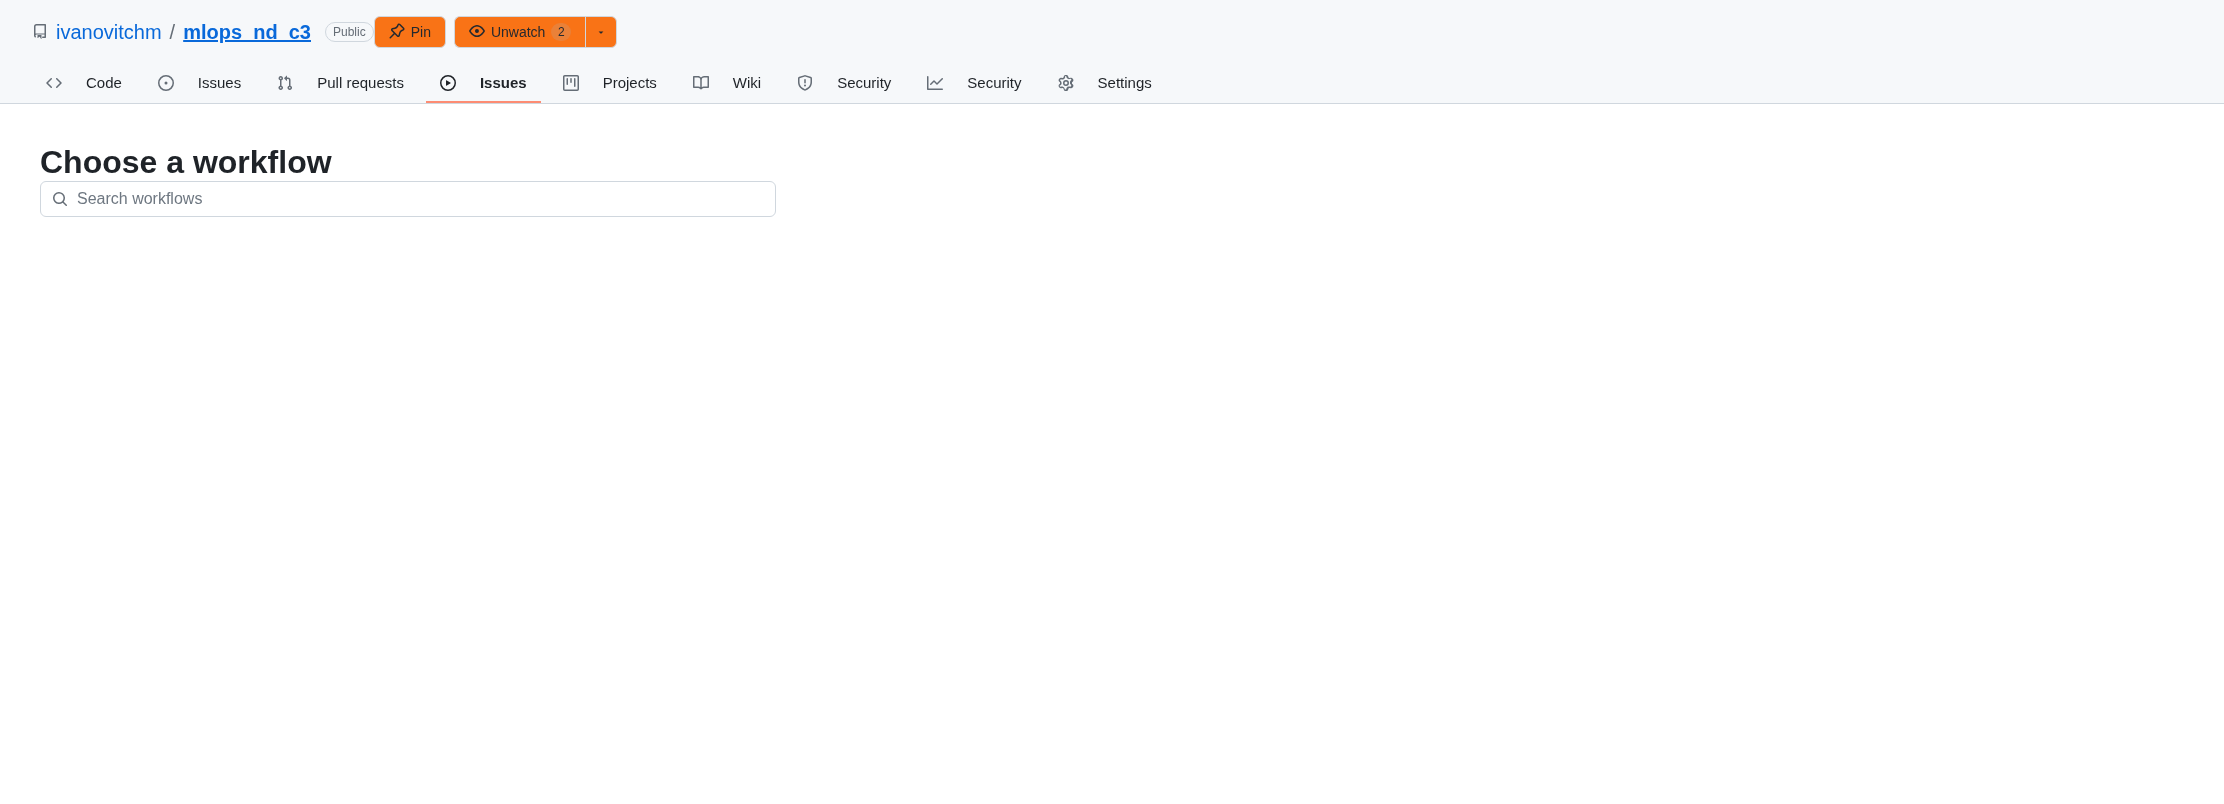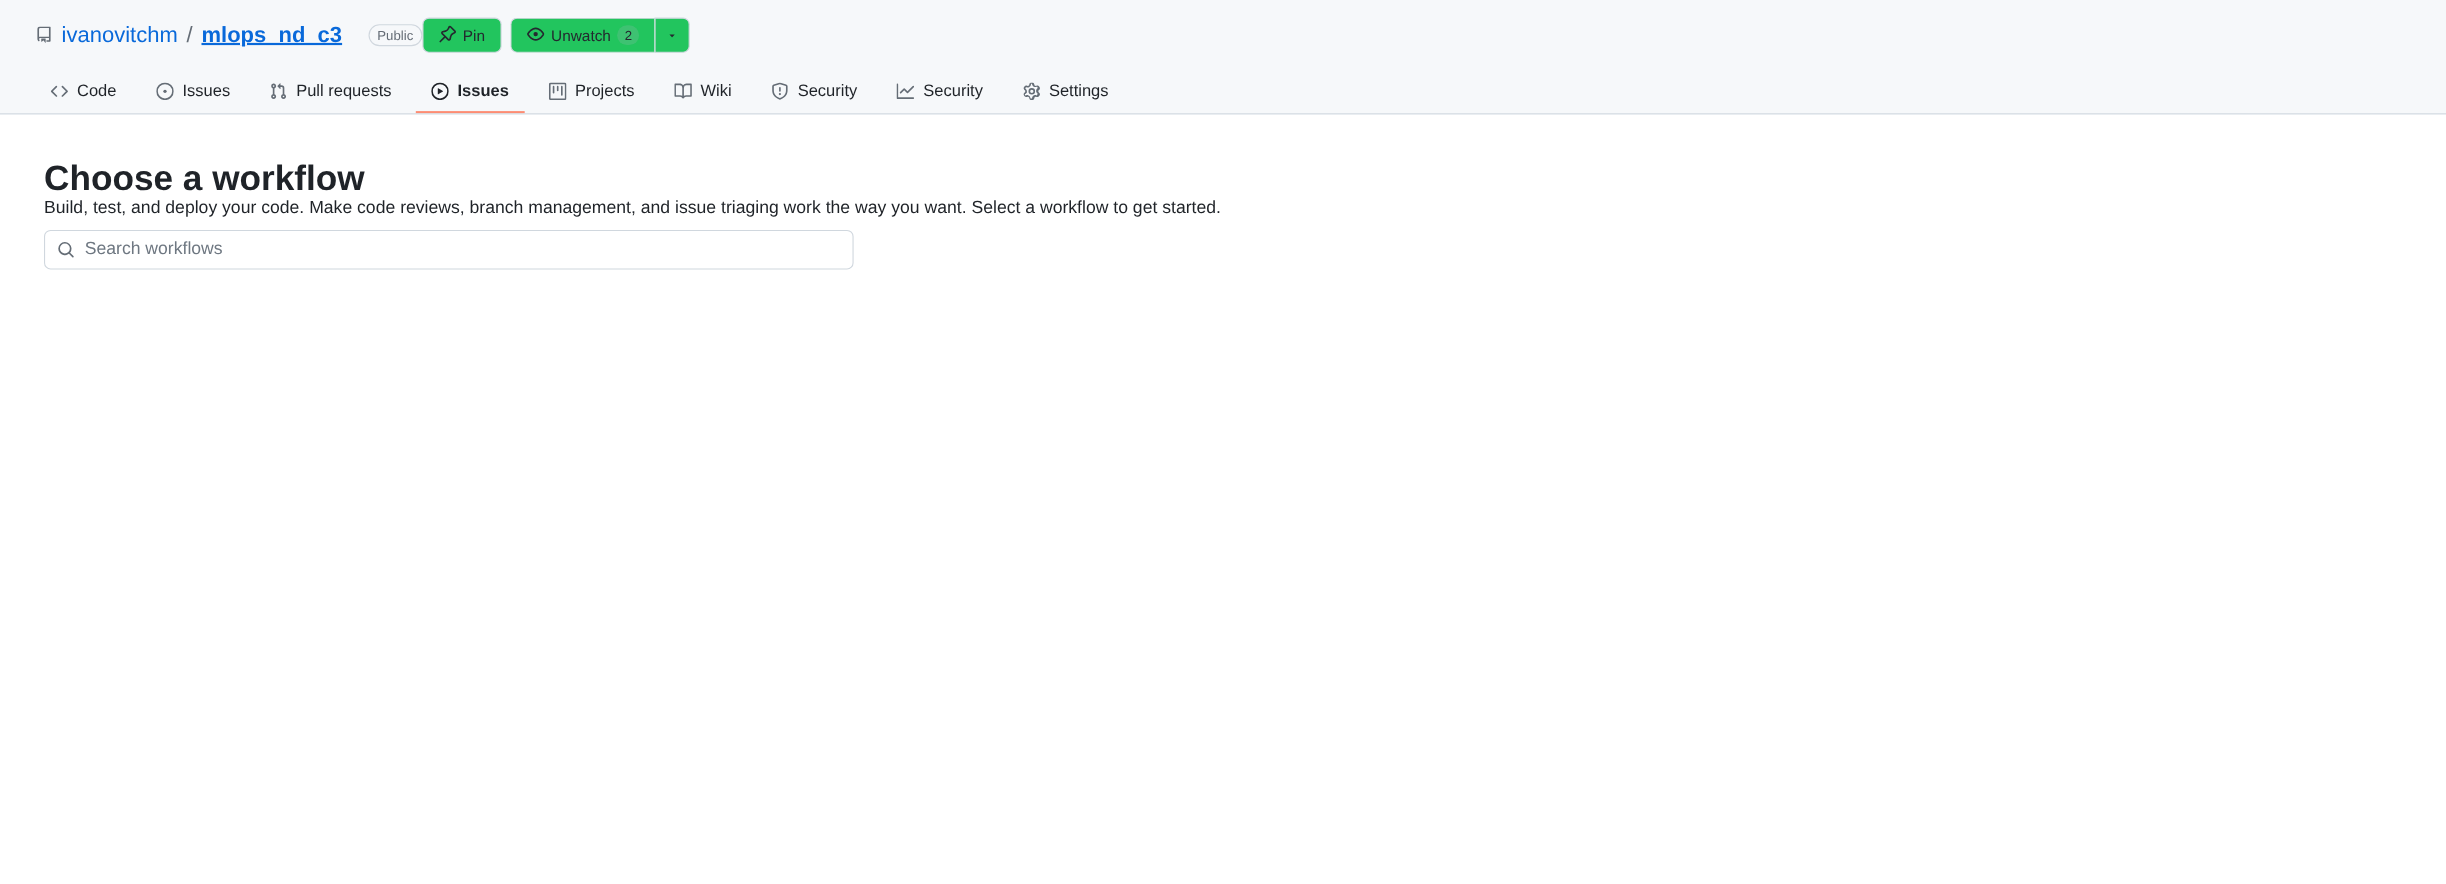--- a/index.html
+++ b/index.html
@@ -37,31 +37,31 @@
   .repo-name { font-weight: 600; text-decoration: underline; }
   .repo-sep { color: #656d76; }
   .visibility-badge {
     border: 1px solid #d0d7de;
     border-radius: 2em;
     padding: 0 7px;
     font-size: 12px;
     font-weight: 500;
     color: #656d76;
     line-height: 18px;
-    margin-left: 16px;
+    margin-left: 6px;
   }
   .repo-title-right {
     display: flex;
     gap: 8px;
   }
   .btn {
     display: flex;
     align-items: center;
     gap: 6px;
-    background: #22c55e;
+    background: #f97316;
     border: 1px solid #d0d7de;
     border-radius: 6px;
     padding: 5px 14px;
     font-size: 14px;
     color: #24292f;
     cursor: pointer;
     height: 32px;
     font-family: inherit;
   }
   .btn .count {
@@ -77,21 +77,21 @@
   .btn-caret { border-top-left-radius:0; border-bottom-left-radius:0; padding:5px 10px; }
   .btn-group { display:flex; }
   .nav-tabs {
     display: flex;
     gap: 8px;
     overflow-x:auto;
   }
   .nav-tab {
     display: flex;
     align-items: center;
-    gap: 8px;
+    gap: 24px;
     padding: 10px 14px;
     color: #1f2328;
     font-size: 15px;
     cursor: pointer;
     border-bottom: 2px solid transparent;
     white-space:nowrap;
   }
   .nav-tab.active {
     border-bottom-color: #fd8c73;
     font-weight: 600;
@@ -243,20 +243,19 @@
       <svg width="16" height="16" viewBox="0 0 16 16" fill="currentColor">
           <path d="M8 0a8.2 8.2 0 0 1 .701.031C9.444.095 9.99.645 10.16 1.29l.288 1.107c.018.066.079.158.212.224.231.114.454.243.668.386.123.082.233.09.299.071l1.103-.303c.644-.176 1.392.021 1.82.63.27.385.506.792.704 1.218.315.675.111 1.422-.364 1.891l-.814.806c-.049.048-.098.147-.088.294.016.257.016.515 0 .772-.01.147.038.246.088.294l.814.806c.475.469.679 1.216.364 1.891a7.977 7.977 0 0 1-.704 1.217c-.428.61-1.176.807-1.82.63l-1.102-.302c-.067-.019-.177-.011-.3.071a5.909 5.909 0 0 1-.668.386c-.133.066-.194.158-.211.224l-.29 1.106c-.168.646-.715 1.196-1.458 1.26a8.006 8.006 0 0 1-1.402 0c-.743-.064-1.289-.614-1.458-1.26l-.289-1.106c-.018-.066-.079-.158-.212-.224a5.738 5.738 0 0 1-.668-.386c-.123-.082-.233-.09-.299-.071l-1.103.303c-.644.176-1.392-.021-1.82-.63a8.12 8.12 0 0 1-.704-1.218c-.315-.675-.111-1.422.363-1.891l.815-.806c.05-.048.098-.147.088-.294a6.214 6.214 0 0 1 0-.772c.01-.147-.038-.246-.088-.294l-.815-.806C.635 6.045.431 5.298.746 4.623a7.92 7.92 0 0 1 .704-1.217c.428-.61 1.176-.807 1.82-.63l1.102.302c.067.019.177.011.3-.071.214-.143.437-.272.668-.386.133-.066.194-.158.211-.224l.29-1.106C6.009.645 6.556.095 7.299.03 7.53.01 7.764 0 8 0Zm-.571 1.525c-.036.003-.108.036-.137.146l-.289 1.105c-.147.561-.549.967-.998 1.189-.173.086-.34.183-.5.29-.417.278-.97.423-1.529.27l-1.103-.303c-.109-.03-.175.016-.195.045-.22.312-.412.644-.573.99-.014.031-.021.11.059.19l.815.806c.411.406.562.957.53 1.456a4.709 4.709 0 0 0 0 .582c.32.499-.119 1.05-.53 1.456l-.815.806c-.81.08-.073.159-.59.19.162.346.353.677.573.989.02.03.085.076.195.046l1.102-.303c.56-.153 1.113-.008 1.53.27.161.107.328.204.501.29.447.222.85.629.997 1.189l.289 1.105c.29.109.101.143.137.146a6.6 6.6 0 0 0 1.142 0c.036-.003.108-.036.137-.146l.289-1.105c.147-.561.549-.967.998-1.189.173-.86.34-.183.5-.29.417-.278.97-.423 1.529-.27l1.103.303c.109.029.175-.16.195-.45.22-.313.411-.644.573-.99.014-.31.021-.11-.059-.19l-.815-.806c-.411-.406-.562-.957-.53-1.456a4.709 4.709 0 0 0 0-.582c-.032-.499.119-1.05.53-1.456l.815-.806c.081-.8.073-.159.059-.19a6.464 6.464 0 0 0-.573-.989c-.02-.03-.085-.076-.195-.046l-1.102.303c-.56.153-1.113.008-1.53-.27a4.44 4.44 0 0 0-.501-.29c-.447-.222-.85-.629-.997-1.189l-.289-1.105c-.029-.11-.101-.143-.137-.146a6.6 6.6 0 0 0-1.142 0ZM11 8a3 3 0 1 1-6 0 3 3 0 0 1 6 0ZM9.5 8a1.5 1.5 0 1 0-3.001.001A1.5 1.5 0 0 0 9.5 8Z"></path>
         </svg>
       <span>Settings</span>
     </div>
   </div>
 </div>
 
 <div class="main">
   <h1>Choose a workflow</h1>
-  <p class="subtitle">Build, test, and deploy your code. Make code reviews, branch management, and issue triaging work the way you want. Select a workflow to get started.</p>
   <div class="search-wrap">
     <svg width="16" height="16" viewBox="0 0 16 16" fill="currentColor">
         <path d="M10.68 11.74a6 6 0 0 1-7.922-8.982 6 6 0 0 1 8.982 7.922l3.04 3.04a.749.749 0 0 1-.326 1.275.749.749 0 0 1-.734-.215ZM11.5 7a4.499 4.499 0 1 0-8.997 0A4.499 4.499 0 0 0 11.5 7Z"></path>
       </svg>
     <input type="text" class="search-input" placeholder="Search workflows" style="">
   </div>
 </div>
 
 </body></html>

